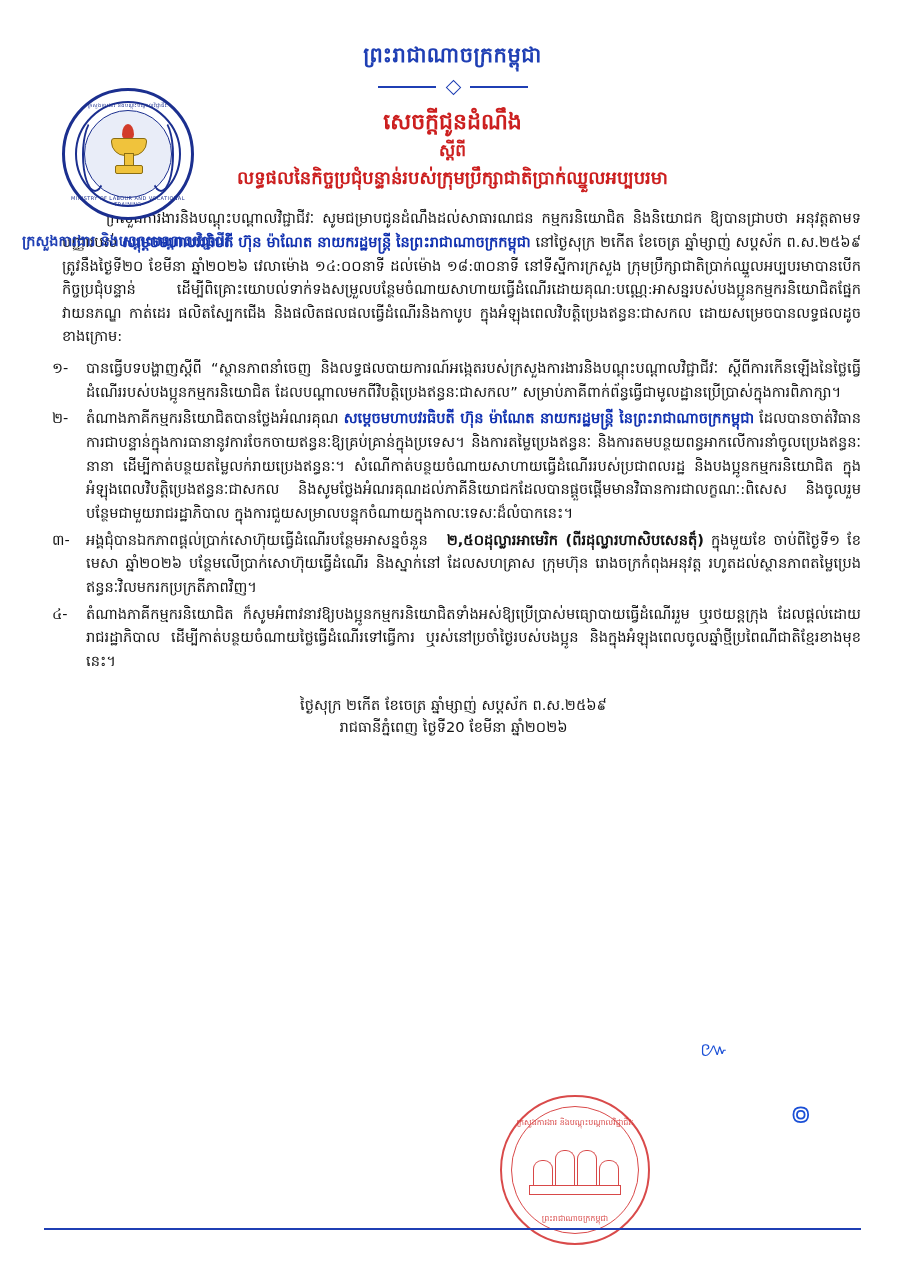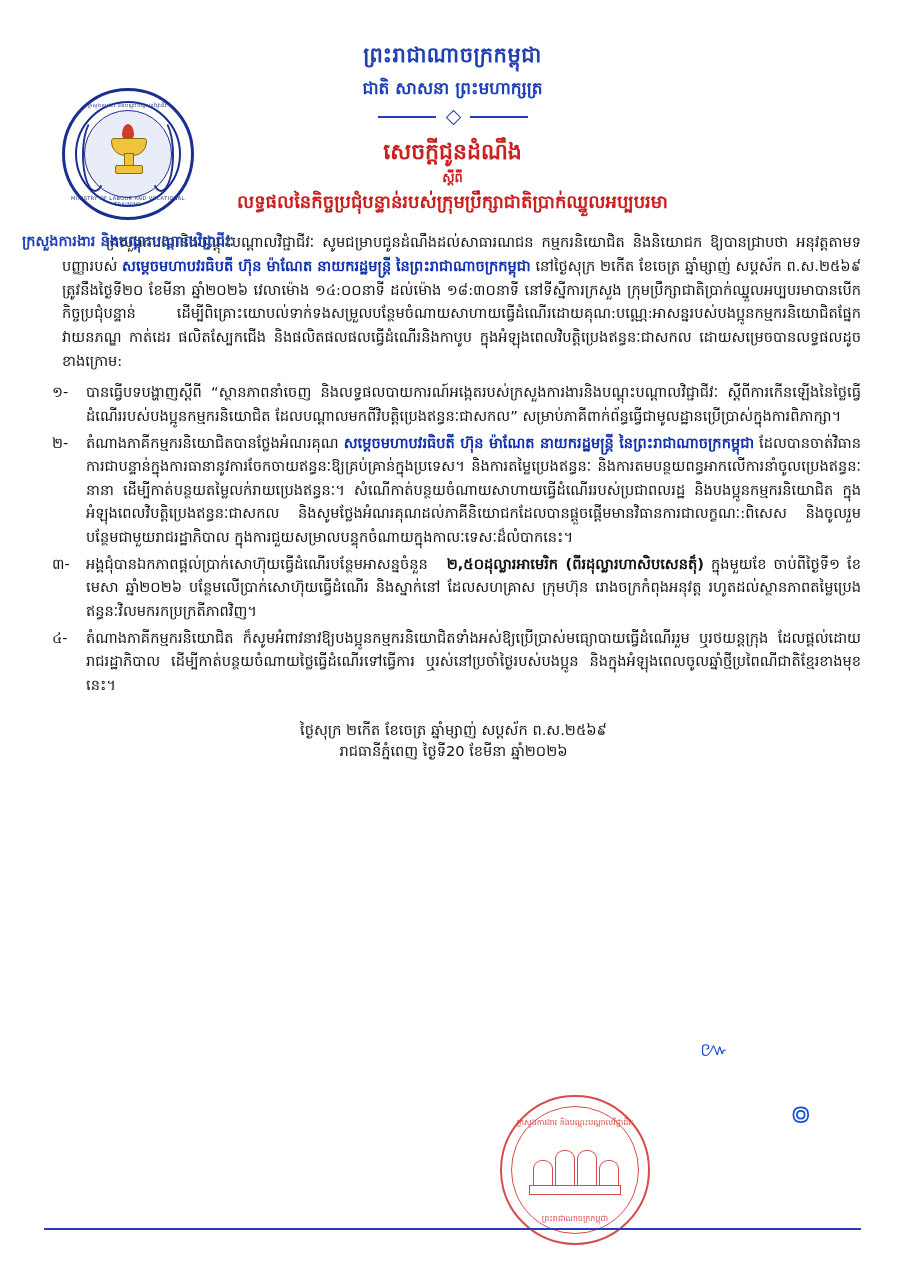--- a/index.html
+++ b/index.html
@@ -191,21 +191,21 @@
     margin-top: 14px;
   }
   .doc-title {
     color: #cc1f1f;
     font-size: 22px;
     font-weight: bold;
     line-height: 1.35;
   }
   .doc-subtitle {
     color: #cc1f1f;
-    font-size: 13px;
+    font-size: 17px;
     font-weight: bold;
     margin-top: 2px;
   }
   .doc-topic {
     color: #cc1f1f;
     font-size: 18px;
     font-weight: bold;
     margin-top: 2px;
     line-height: 1.35;
   }
@@ -362,21 +362,20 @@
       <div class="cup"></div>
       <div class="stem"></div>
       <div class="base"></div>
     </div>
     <div class="txt-top">ក្រសួងការងារ និងបណ្តុះបណ្តាលវិជ្ជាជីវៈ</div>
     <div class="txt-bot">MINISTRY OF LABOUR AND VOCATIONAL TRAINING</div>
   </div>
 
   <div class="header">
     <div class="kingdom-title">ព្រះរាជាណាចក្រកម្ពុជា</div>
-    <div class="kingdom-motto">ជាតិ  សាសនា  ព្រះមហាក្សត្រ</div>
     <div class="divider-orn">
       <div class="divider-dot"></div>
     </div>
   </div>
 
   <div class="ministry-line">ក្រសួងការងារ និងបណ្តុះបណ្តាលវិជ្ជាជីវៈ</div>
 
   <div class="title-block">
     <div class="doc-title">សេចក្តីជូនដំណឹង</div>
     <div class="doc-subtitle">ស្តីពី</div>

